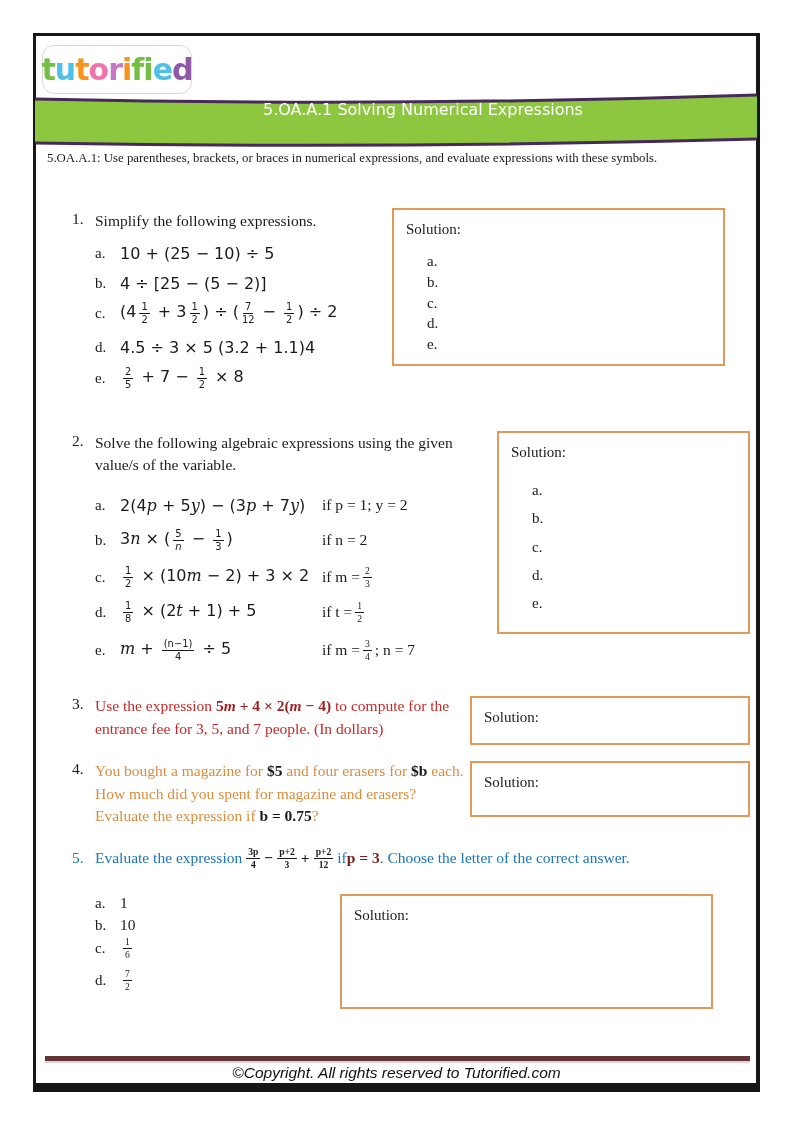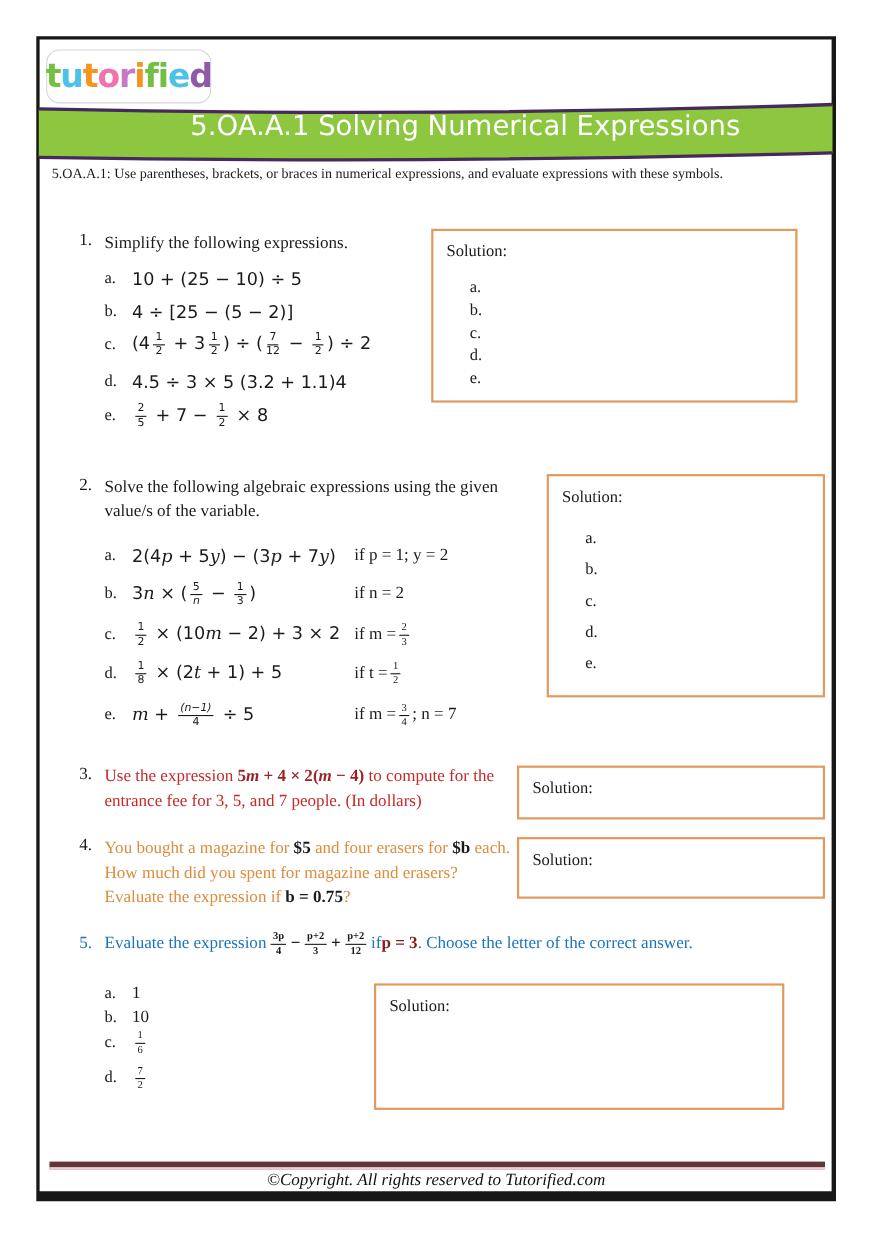--- a/index.html
+++ b/index.html
@@ -9,21 +9,21 @@
   
   .frame{left:33px;top:33px;width:727px;height:1059px;box-sizing:border-box;
          border:3px solid #171717;border-bottom-width:9px;border-right-width:4px;}
   
   .logo{left:42px;top:45px;width:148px;height:47px;background:#fff;z-index:5;
         border:1.5px solid #d6d6d6;border-radius:12px;display:flex;align-items:center;justify-content:center;
         font-family:"DejaVu Sans",sans-serif;font-weight:bold;font-size:30px;letter-spacing:-1px;}
   
   .banner-svg{left:35px;top:90px;z-index:1;}
   .banner-title{left:35px;top:100px;width:722px;padding-left:54px;box-sizing:border-box;text-align:center;
-        z-index:2;color:#ffffff;font-family:"DejaVu Sans",sans-serif;font-size:25px;font-weight:400;}
+        z-index:2;color:#ffffff;font-family:"DejaVu Sans",sans-serif;font-size:16px;font-weight:400;}
   .standard{left:47px;top:151px;width:700px;font-size:12.8px;}
   
   .qnum{font-size:15.5px;}
   .qprompt{font-size:15.5px;line-height:21.5px;}
   .row{display:flex;align-items:center;}
   .ilabel{font-size:15px;width:25px;flex:0 0 auto;}
   .expr{font-family:"DejaVu Sans",sans-serif;font-size:16px;white-space:nowrap;}
   .expr i, .cond i{font-family:"DejaVu Serif",serif;}
   .cond{font-size:15.5px;white-space:nowrap;}
   .frac{display:inline-flex;flex-direction:column;align-items:center;font-size:0.62em;
@@ -35,21 +35,21 @@
   .sol-items{margin:13px 0 0 33px;font-size:15px;}
   .s1 .sol-items div{line-height:20.8px;}
   .s2 .sol-items{margin-top:15px;}
   .s2 .sol-items div{line-height:28.3px;}
   .q3-text{color:#c42a28;font-size:15.5px;line-height:22.5px;}
   .q4-text{color:#db8c3c;font-size:15.5px;line-height:22.5px;}
   .q5-text{color:#1b75bc;font-size:15.5px;white-space:nowrap;}
   .q5-text .frac{margin:0 4px;}
   
   .footer-bar{left:45px;top:1056px;width:705px;height:5px;background:#623539;border-bottom:2px solid #e9cfcf;}
-  .copyright{left:33px;top:1064px;width:727px;text-align:center;font-family:Liberation Serif, serif;
+  .copyright{left:33px;top:1064px;width:727px;text-align:center;font-family:Liberation Sans, sans-serif;
              font-style:italic;font-size:15.5px;color:#111;}
 </style>
 </head>
 <body>
 
 <div class="page">
 
   <div class="abs frame"></div>
 
   <div class="abs logo">
@@ -178,21 +178,21 @@
       <span>if t = </span>
       <span class="frac">
         <span class="fn">1</span>
         <span class="fd">2</span>
       </span>
     </div>
 
   <div class="abs row" style="left:95px;top:632px;height:36px;">
     <span class="ilabel">e.</span>
     <span class="expr"><i>m</i><span> + </span><span class="frac">
-          <span class="fn" style="font-style: italic; text-align: right;">(n−1)</span>
+          <span class="fn" style=" text-align: right;">(n−1)</span>
           <span class="fd">4</span>
         </span><span> ÷ 5</span></span>
   </div>
   <div class="abs row cond" style="left:322px;top:632px;height:36px;">
       <span>if m = </span>
       <span class="frac">
         <span class="fn">3</span>
         <span class="fd">4</span>
       </span>
       <span> ; n = 7</span>

